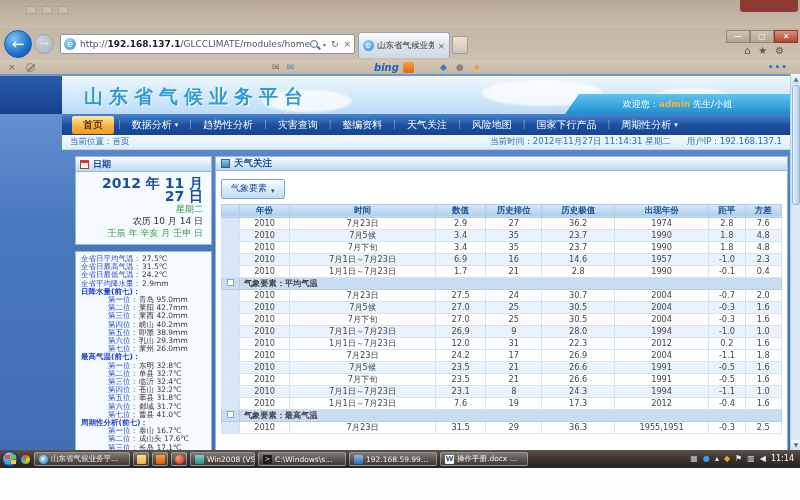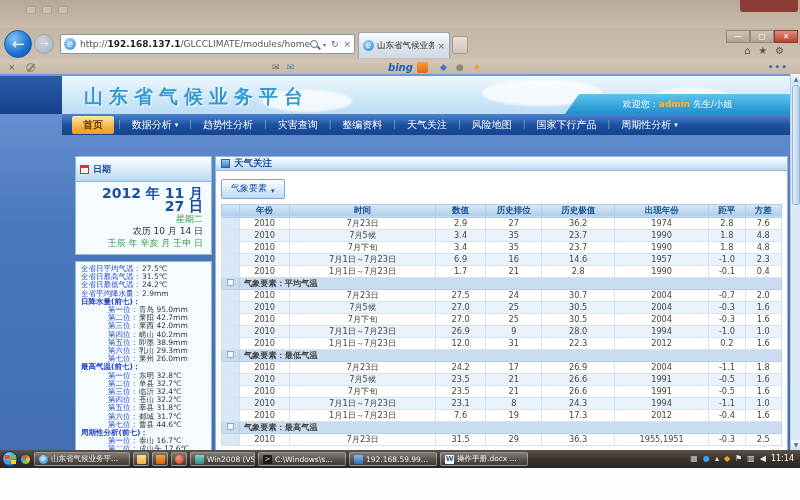--- a/index.html
+++ b/index.html
@@ -39,21 +39,21 @@
   .winbtns .close { background:linear-gradient(#e08d7e,#b0442f); border-color:#8c3a2c; }
   .chrome-icons { position:absolute; left:744px; top:17px; display:flex; gap:8px; font-size:10px; color:#5b5348; }
 
   
   .cmdbar { position:absolute; left:0; top:60px; width:800px; height:14px;
     background:linear-gradient(#d4c8b8,#c6b8a6); display:flex; align-items:center; font-size:9px; color:#6b6155; }
   .cmd-x { margin-left:8px; }
   .blocked { width:9px; height:9px; border:1.5px solid #8b8273; border-radius:50%; margin-left:10px; position:relative; }
   .blocked::after { content:""; position:absolute; left:-1px; top:3.5px; width:10px; height:1.5px; background:#8b8273; transform:rotate(-45deg); }
   .cmd-mid { position:absolute; left:272px; display:flex; gap:7px; font-size:9px; }
-  .bing-zone { position:absolute; left:388px; display:flex; align-items:center; gap:4px; }
+  .bing-zone { position:absolute; left:374px; display:flex; align-items:center; gap:4px; }
   .bing-word { color:#1a63b8; font-weight:bold; font-size:10px; font-style:italic; }
   .orange-sq { width:11px; height:11px; background:linear-gradient(#f6a13b,#e2670f); border-radius:2px; }
   .cmd-apps { position:absolute; left:440px; display:flex; gap:9px; font-size:9px; }
   .cmd-more { position:absolute; right:12px; color:#2f76c4; font-weight:bold; letter-spacing:1px; }
 
   
   .page { position:absolute; left:0; top:74px; width:800px; height:376px; overflow:hidden;
     background:linear-gradient(180deg,#6d98d8,#4a78bd 40%,#426fb4); }
   .dark-corner { position:absolute; left:0; top:2px; width:62px; height:38px; background:linear-gradient(#2a5cab,#16418c); }
   .page-header { position:absolute; left:62px; right:10px; top:2px; height:38px;
@@ -73,21 +73,21 @@
   .caret { font-size:7px; }
 
   .crumb { position:absolute; left:62px; right:10px; top:61px; height:15px;
     background:linear-gradient(#f4fafe,#dcecfa); border-bottom:1px solid #b9d2ea;
     display:flex; align-items:center; justify-content:space-between; font-size:8.5px; color:#2a6cc0; padding:0 8px; }
   .crumb-right { display:flex; gap:16px; }
 
   
   .sidebar { position:absolute; left:75px; top:82px; width:137px; height:400px; }
   .panel { border:1px solid #94b9dc; background:#f6fbff; margin-bottom:6px; }
-  .panel-hd { height:25px; background:linear-gradient(#ffffff,#cfe4f6 70%,#badaf2); border-bottom:1px solid #94b9dc;
+  .panel-hd { height:15px; background:linear-gradient(#ffffff,#cfe4f6 70%,#badaf2); border-bottom:1px solid #94b9dc;
     display:flex; align-items:center; gap:4px; padding:0 4px; color:#1b4f9e; font-weight:bold; font-size:9px; }
   .cal-icon { width:9px; height:9px; background:#fff; border:1px solid #b33; border-top:3px solid #d33; flex:none; }
   .pan-icon { width:9px; height:9px; background:linear-gradient(#9fc8ec,#3f7fc0); border:1px solid #2c62a0; flex:none; }
   .cal-body { padding:5px 8px 5px 4px; text-align:right; }
   .cal-l1 { font-size:14px; color:#1b4f9e; font-weight:bold; line-height:13px; }
   .cal-l2 { font-size:9px; color:#2e9e3e; line-height:12px; }
   .cal-l3 { font-size:9px; color:#333; line-height:12px; }
   .cal-l4 { font-size:9px; color:#2e9e3e; line-height:12px; }
   .sum-body { padding:3px 2px; }
   .stat-row { display:flex; font-size:7.5px; line-height:8.2px; padding-left:3px; white-space:nowrap; }
@@ -252,20 +252,27 @@
         <span class="nav-sep">|</span>
         <div class="nav-item">
           <span>国家下行产品</span>
         </div>
         <span class="nav-sep">|</span>
         <div class="nav-item">
           <span>周期性分析</span>
           <span class="caret">▾</span>
         </div>
       </div>
+    <div class="crumb">
+      <span>当前位置：首页</span>
+      <span class="crumb-right">
+        <span>当前时间：2012年11月27日 11:14:31 星期二</span>
+        <span>用户IP：192.168.137.1</span>
+      </span>
+    </div>
 
     <div class="sidebar">
       <div class="panel">
         <div class="panel-hd">
             <span class="cal-icon"></span>
             <span>日期</span>
           </div>
         <div class="cal-body">
           <div class="cal-l1">2012 年 11 月 27 日</div>
           <div class="cal-l2">星期二</div>
@@ -340,21 +347,21 @@
             <div class="rank-row">
               <span class="stat-lab">第五位：</span>
               <span class="stat-val">莘县 31.8℃</span>
             </div>
             <div class="rank-row">
               <span class="stat-lab">第六位：</span>
               <span class="stat-val">郯城 31.7℃</span>
             </div>
             <div class="rank-row">
               <span class="stat-lab">第七位：</span>
-              <span class="stat-val">曹县 44.6℃</span>
+              <span class="stat-val">曹县 41.0℃</span>
             </div>
             <div class="grp-title">周期性分析(前七)：</div>
             <div class="rank-row">
               <span class="stat-lab">第一位：</span>
               <span class="stat-val">泰山 16.7℃</span>
             </div>
             <div class="rank-row">
               <span class="stat-lab">第二位：</span>
               <span class="stat-val">成山头 17.6℃</span>
             </div>
@@ -509,24 +516,20 @@
                 <td class="c0"></td>
                 <td>2010</td>
                 <td>1月1日～7月23日</td>
                 <td>12.0</td>
                 <td>31</td>
                 <td>22.3</td>
                 <td>2012</td>
                 <td>0.2</td>
                 <td>1.6</td>
               </tr>
-              <tr class="grow">
-                <td><span class="cb"></span></td>
-                <td class="gtitle" colspan="8">气象要素：最低气温</td>
-              </tr>
               <tr class="odd">
                 <td class="c0"></td>
                 <td>2010</td>
                 <td>7月23日</td>
                 <td>24.2</td>
                 <td>17</td>
                 <td>26.9</td>
                 <td>2004</td>
                 <td>-1.1</td>
                 <td>1.8</td>

